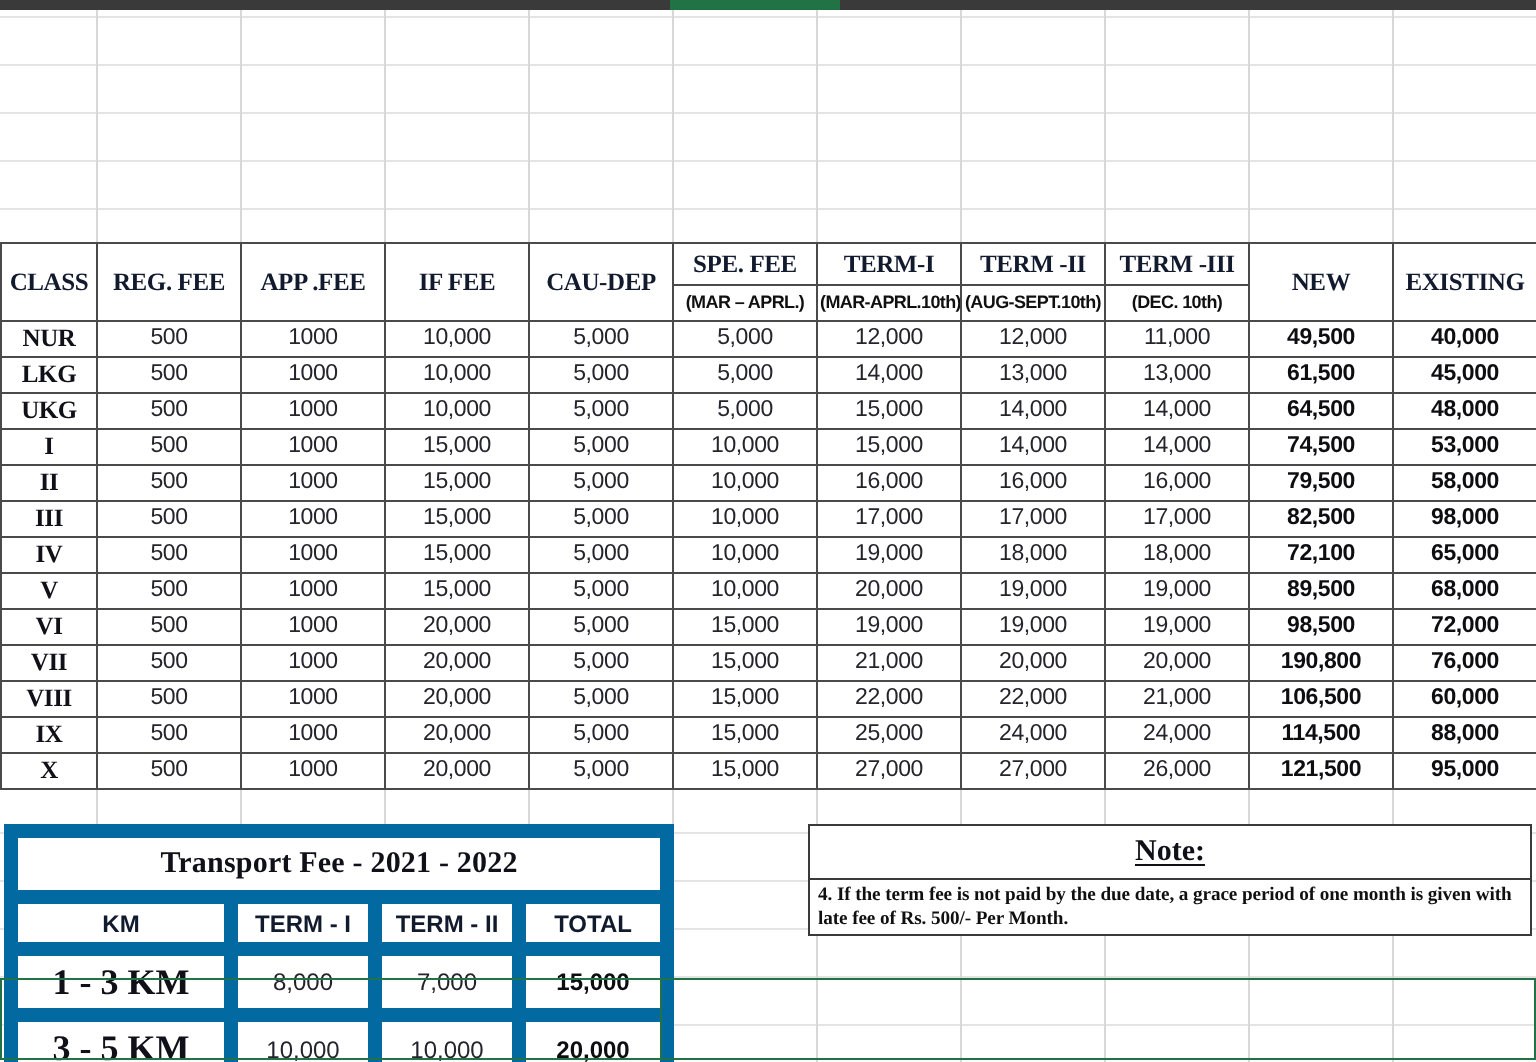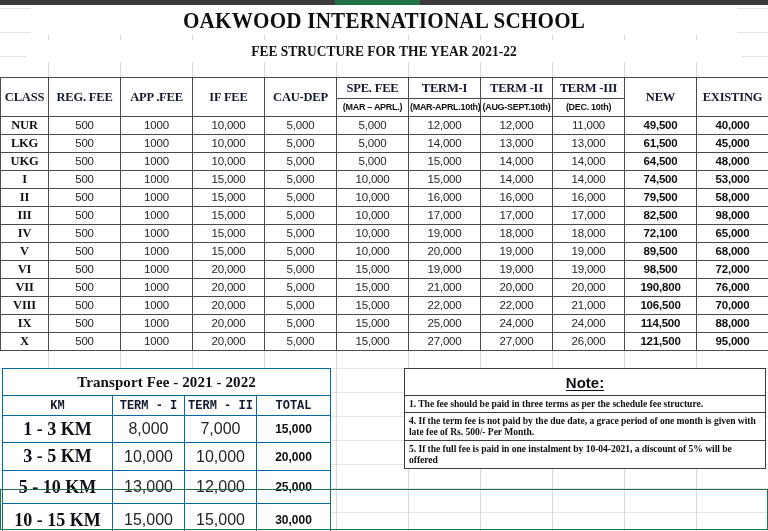--- a/index.html
+++ b/index.html
@@ -60,21 +60,21 @@
     color:#13131a;
     line-height:22px;
     transform:scaleX(0.93);
     transform-origin:center;
     margin-top:5px;
     background:#fff;
   }
 
   
   #main-table-wrap{left:0;top:77px;width:768px;}
-  table.grid{border-collapse:collapse;table-layout:fixed;background:#bef264;}
+  table.grid{border-collapse:collapse;table-layout:fixed;background:#bef264;margin-top:44px;}
   table.grid td,table.grid th{
     border:1px solid #4a4a4a;
     text-align:center;
     vertical-align:middle;
     padding:0;
     background:#fff;
     overflow:hidden;
     white-space:nowrap;
   }
   #fee-table{width:768px;}
@@ -113,53 +113,53 @@
   }
   #fee-table td.strong{
     font-weight:bold;
     color:#0d0d12;
     font-size:11.5px;
   }
 
   
   #transport-wrap{left:2px;top:368px;width:328px;}
   #transport-table{width:328px;}
-  #transport-table td,#transport-table th{border:1px solid #0369a1;}
+  #transport-table td,#transport-table th{border:7px solid #0369a1;}
   #transport-table .tcap{
     font-family:"Liberation Serif", serif;
     font-weight:bold;font-size:15px;color:#101018;
     height:26px;letter-spacing:.1px;
   }
   #transport-table th{
-    font-family:Liberation Mono, monospace;
+    font-family:Liberation Sans, sans-serif;
     font-weight:bold;font-size:12px;color:#121a2e;height:19px;
   }
   #transport-table td{
     font-family:"Liberation Sans", sans-serif;
-    font-size:16px;color:#24242c;height:26px;
+    font-size:12px;color:#24242c;height:26px;
   }
   #transport-table td.km{
     font-family:"Liberation Serif", serif;
     font-weight:bold;font-size:18px;color:#101018;
   }
   #transport-table td.total{
     font-family:"Liberation Sans", sans-serif;
     font-weight:bold;font-size:12px;color:#0d0d12;
   }
   #transport-table tr.r2 td{height:27px;}
   #transport-table tr.r3 td{height:32px;}
   #transport-table tr.r4 td{height:32px;}
 
   
   #note-wrap{left:404px;top:368px;width:362px;}
   #note-table{width:362px;}
   #note-table td{border:1px solid #3a3a3a;text-align:left;background:#fff;}
   #note-table td.nhead{
     text-align:center;
-    font-family:Liberation Sans, sans-serif;
+    font-family:Liberation Serif, serif;
     font-weight:bold;font-size:15px;color:#101018;
     height:26px;
   }
   #note-table td.nhead span{
     text-decoration:underline;
     text-underline-offset:2px;
   }
   #note-table td.nitem{
     font-family:"Liberation Serif", serif;
     font-weight:bold;
@@ -175,24 +175,20 @@
 <body>
 
 <div id="sheet">
 
   <div id="grid"></div>
 
   <div id="topbar">
     <div class="greenseg"></div>
   </div>
 
-  <div class="layer" id="title-block">
-    <div class="school-title">OAKWOOD INTERNATIONAL SCHOOL</div>
-    <div class="sub-title">FEE STRUCTURE FOR THE YEAR 2021-22</div>
-  </div>
 
   <div class="layer" id="main-table-wrap">
     <table class="grid" id="fee-table">
       <colgroup>
         <col style="width:48px">
           <col style="width:72px">
           <col style="width:72px">
         <col style="width:72px">
           <col style="width:72px">
           <col style="width:72px">
@@ -365,21 +361,21 @@
             <td class="cls">VIII</td>
             <td>500</td>
             <td>1000</td>
             <td>20,000</td>
             <td>5,000</td>
             <td>15,000</td>
             <td>22,000</td>
             <td>22,000</td>
             <td>21,000</td>
             <td class="strong">106,500</td>
-            <td class="strong">70,000</td>
+            <td class="strong">60,000</td>
           </tr>
           <tr>
             <td class="cls">IX</td>
             <td>500</td>
             <td>1000</td>
             <td>20,000</td>
             <td>5,000</td>
             <td>15,000</td>
             <td>25,000</td>
             <td>24,000</td>
@@ -453,28 +449,22 @@
   </div>
 
   <div class="layer" id="note-wrap">
     <table class="grid" id="note-table">
       <tbody id="note-body">
         <tr>
           <td class="nhead">
             <span>Note:</span>
           </td>
         </tr>
-      <tr>
-            <td class="nitem">1. The fee should be paid in three terms as per the schedule fee structure.</td>
-          </tr>
           <tr>
             <td class="nitem">4. If the term fee is not paid by the due date, a grace period of one month is given with late fee of Rs. 500/- Per Month.</td>
-          </tr>
-          <tr>
-            <td class="nitem">5. If the full fee is paid in one instalment by 10-04-2021, a discount of 5% will be offered</td>
           </tr>
         </tbody>
     </table>
   </div>
 
   <div id="selbox2"></div>
   <div id="selbox"></div>
 
 </div>
 

